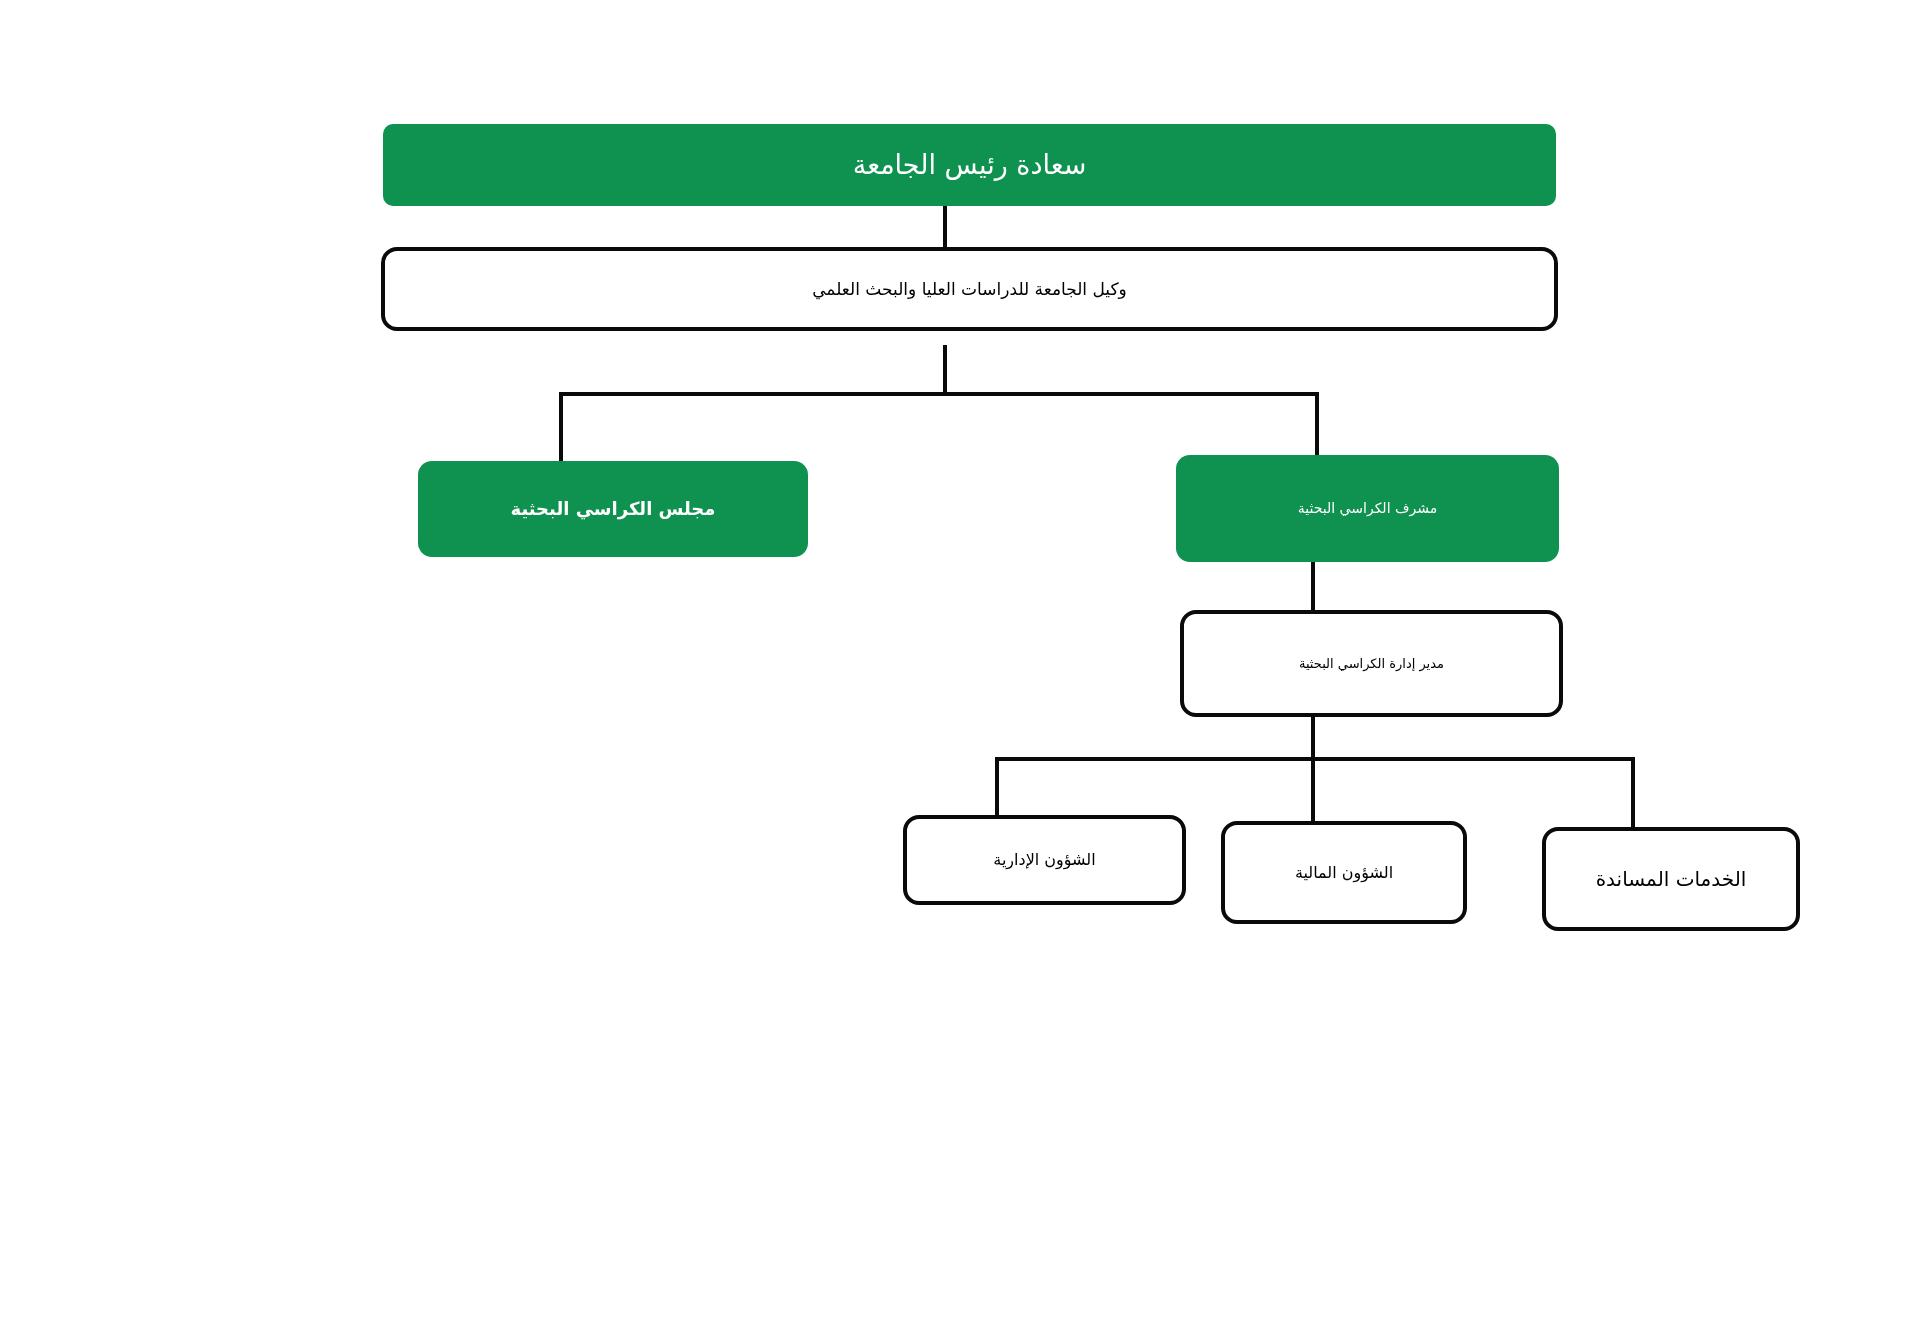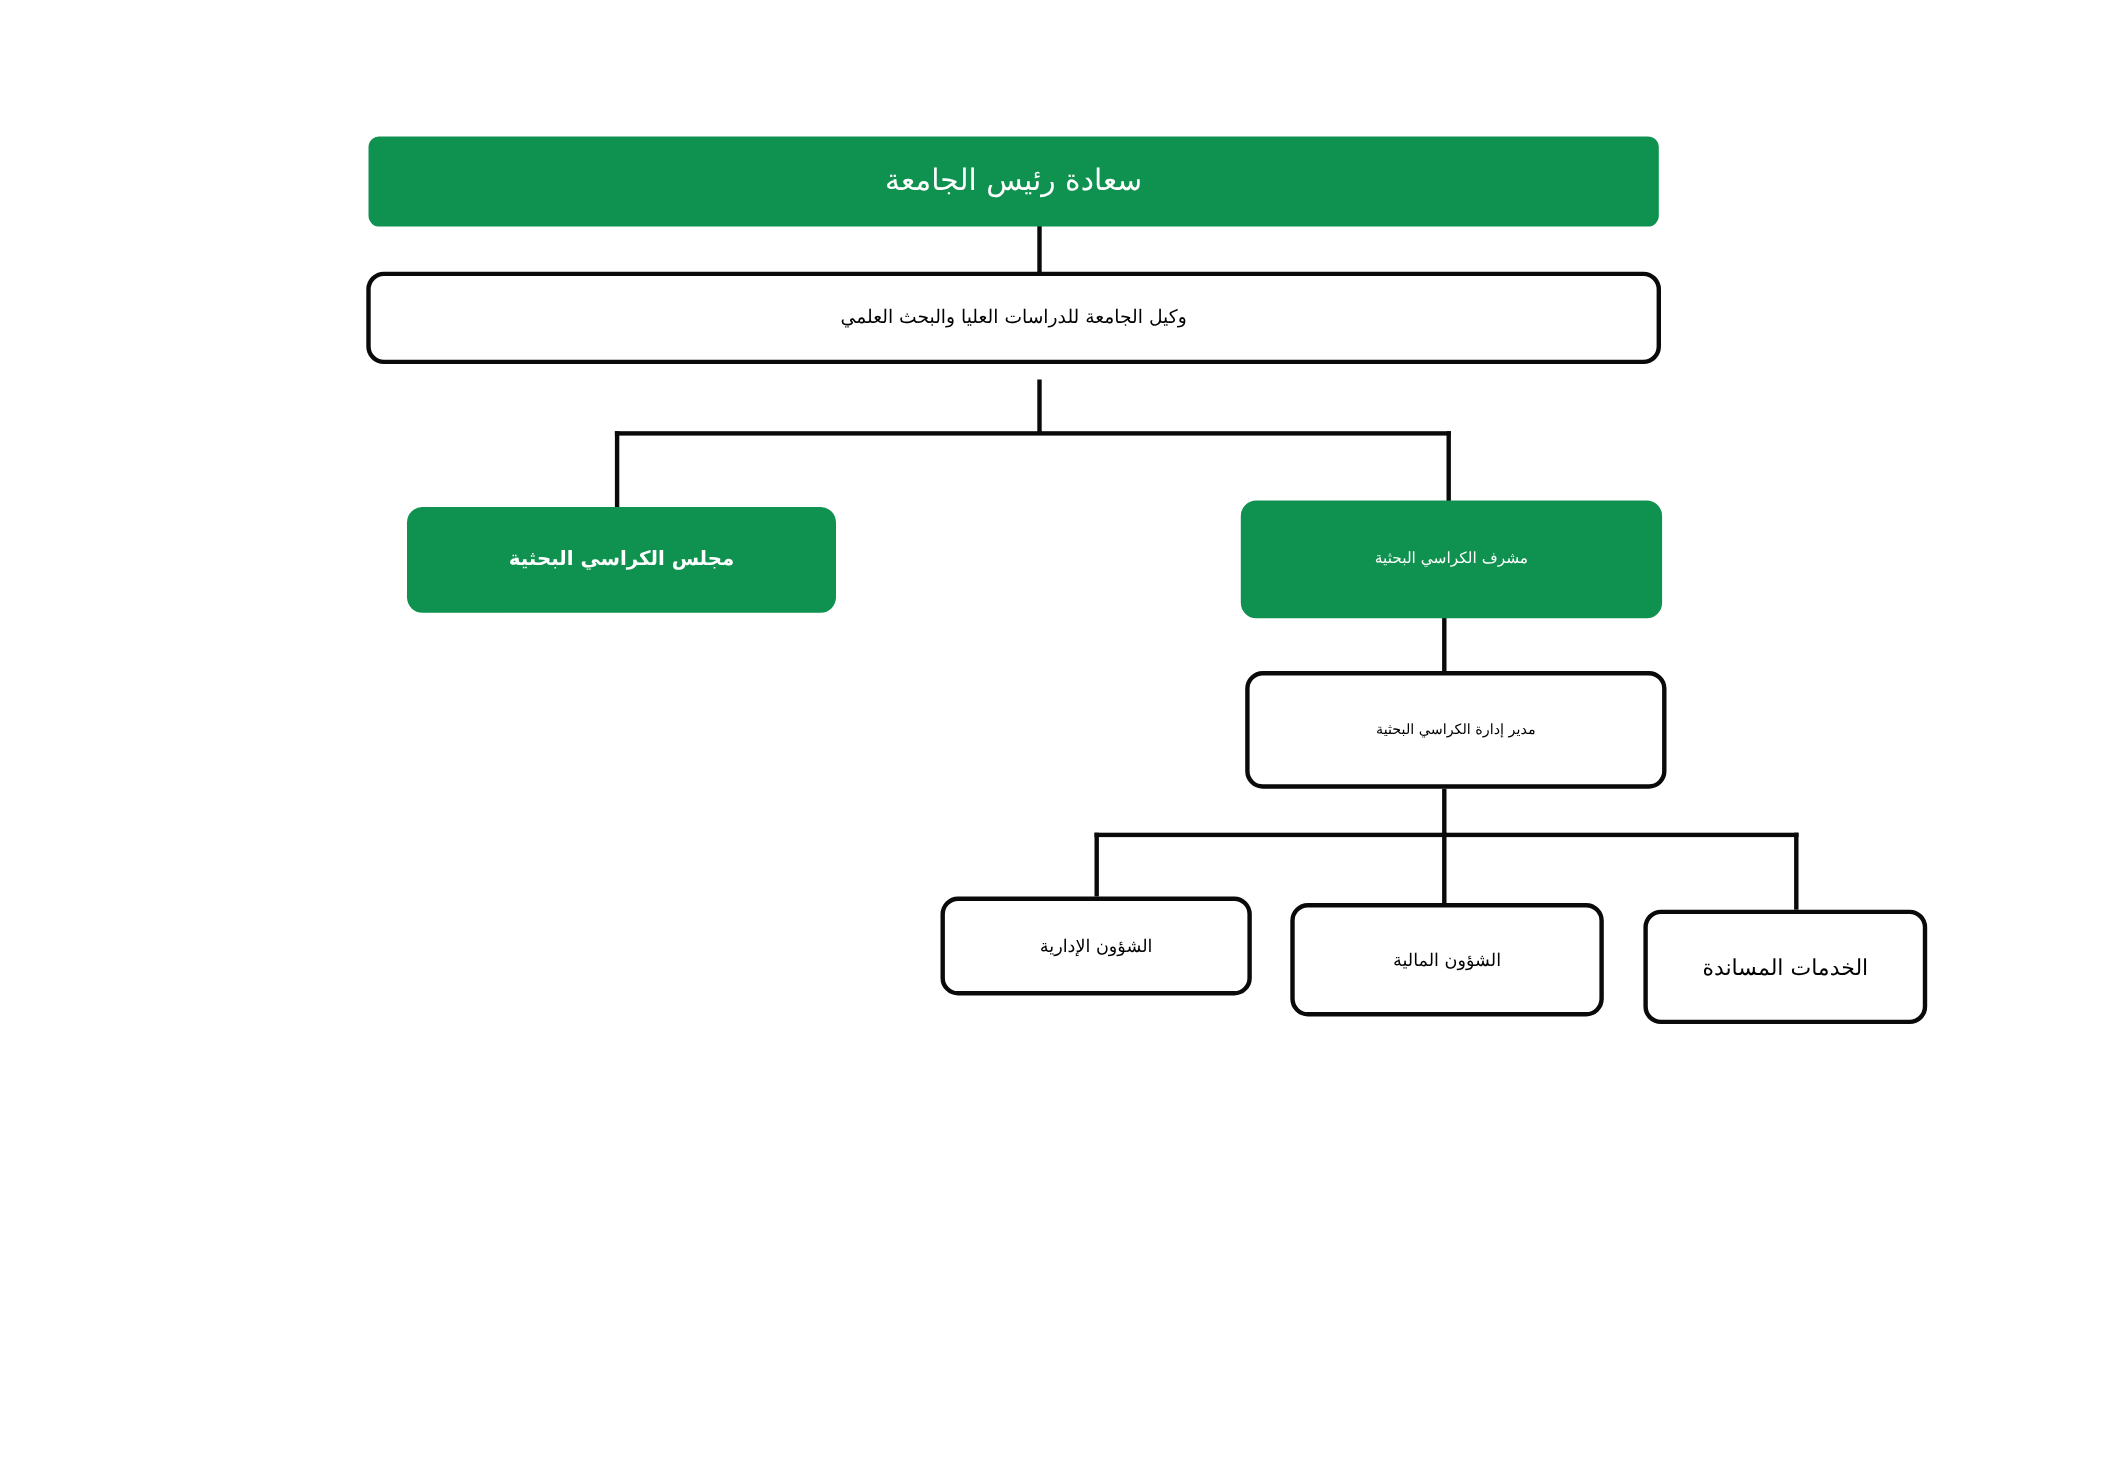--- a/index.html
+++ b/index.html
@@ -21,20 +21,21 @@
   .node {
     position: absolute;
     box-sizing: border-box;
     display: flex;
     align-items: center;
     justify-content: flex-end;
     text-align: center;
     direction: rtl;
     line-height: 1.35;
     padding: 4px 14px;
+    margin-left: 48px;
   }
   .node.green {
     background: #0f9150;
     color: #ffffff;
     border-radius: 12px;
     border: none;
   }
   .node.plain {
     background: #ffffff;
     color: #000000;
@@ -70,21 +71,21 @@
   }
   #n-manager {
     left: 1132px; top: 610px; width: 383px; height: 107px;
     font-size: 13px;
   }
   #n-admin-affairs {
     left: 855px; top: 815px; width: 283px; height: 90px;
     font-size: 16px;
   }
   #n-financial-affairs {
-    left: 1173px; top: 821px; width: 285px; height: 103px;
+    left: 1173px; top: 821px; width: 246px; height: 103px;
     font-size: 16px;
   }
   #n-support-services {
     left: 1494px; top: 827px; width: 258px; height: 104px;
     font-size: 20px;
   }
 
   
   .conn {
     position: absolute;

